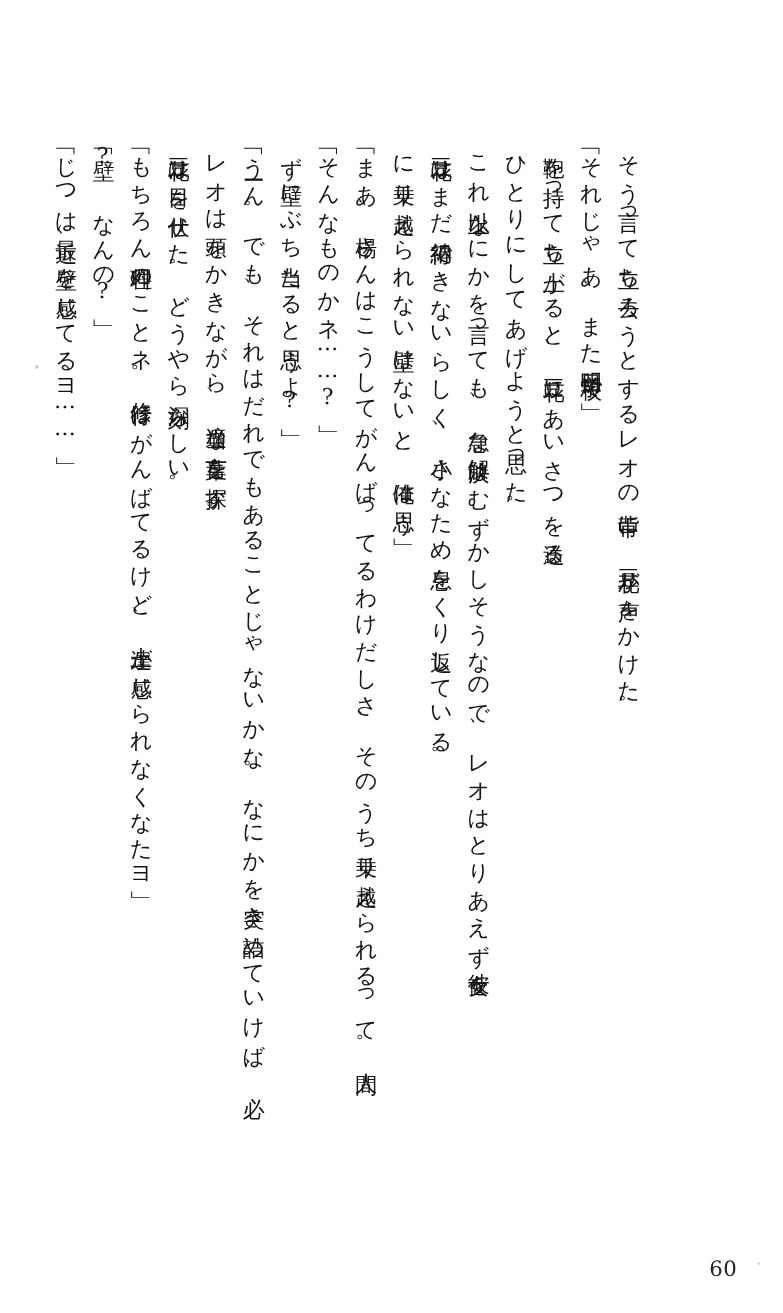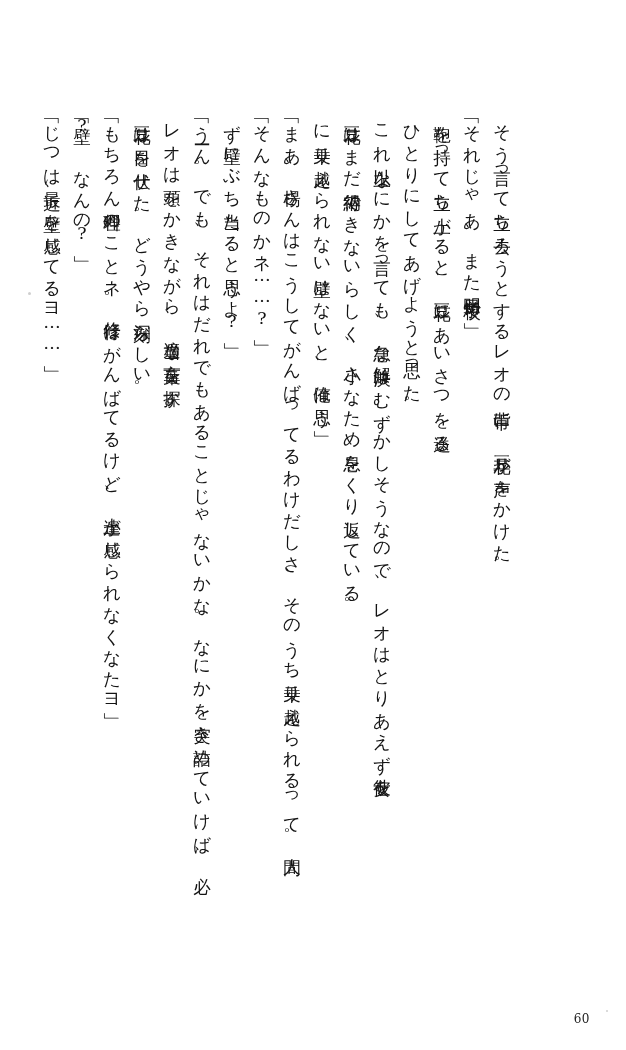--- a/index.html
+++ b/index.html
@@ -47,21 +47,21 @@
     margin-left: 0px;
     white-space: nowrap;
     color: #141414;
     font-weight: 400;
   }
 
   #page-number {
     position: absolute;
     right: 36px;
     bottom: 24px;
-    font-size: 12px;
+    font-size: 17px;
     font-family: "DejaVu Serif", "Liberation Serif", serif;
     color: #222222;
     letter-spacing: 0.5px;
   }
 
   .speck {
     position: absolute;
     background: #cfcfcf;
     border-radius: 50%;
   }

